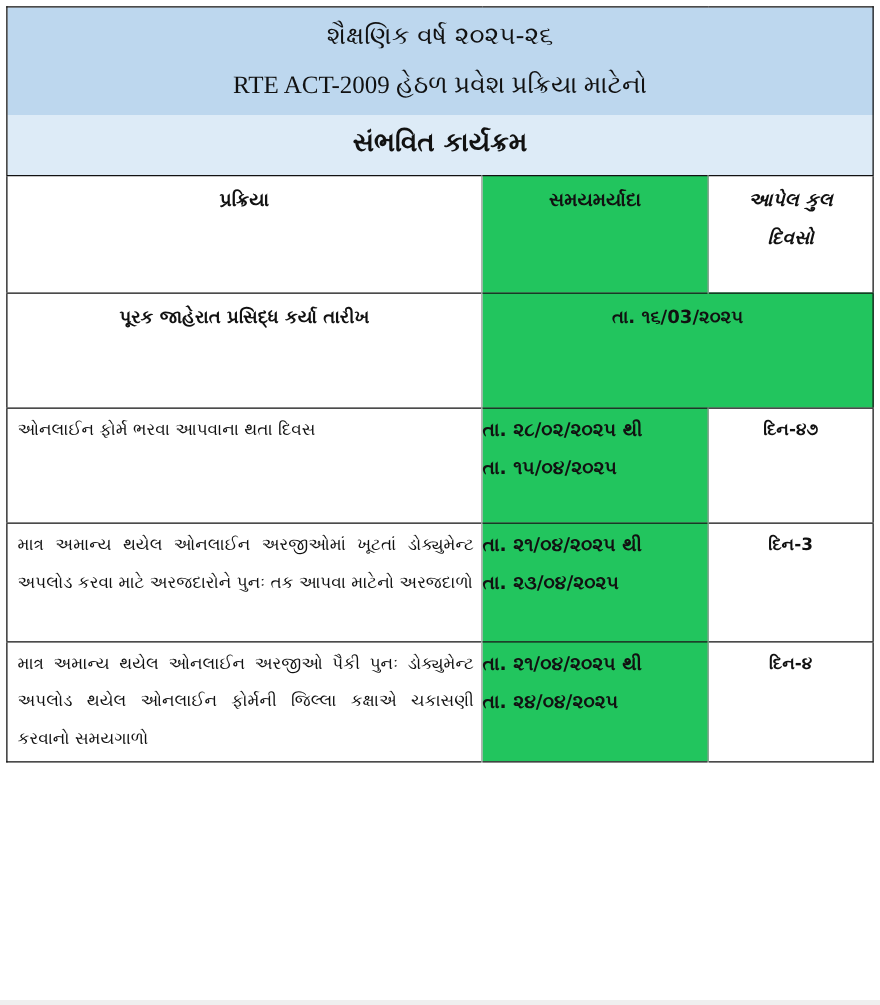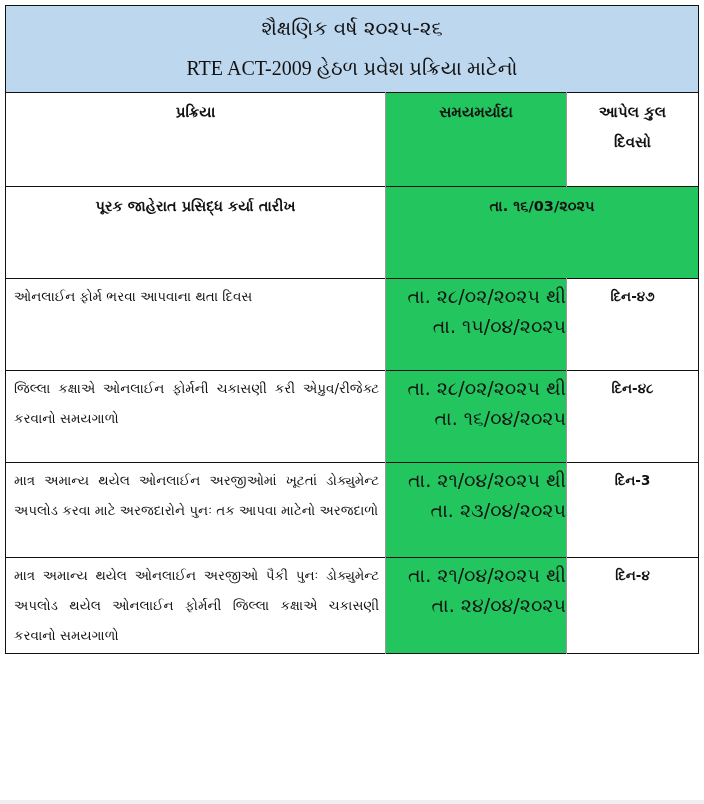--- a/index.html
+++ b/index.html
@@ -87,23 +87,23 @@
       text-align: justify;
     }
     .cell-bold {
       font-weight: bold;
       font-size: 14.5px;
       text-align: center;
       line-height: 30px;
       padding-top: 4px !important;
     }
     .date-text {
-      font-weight: normal;
-      font-size: 19px;
-      text-align: right;
+      font-weight: bold;
+      font-size: 15px;
+      text-align: left;
       line-height: 30px;
       padding-top: 2px !important;
     }
     .days-text {
       font-weight: bold;
       font-size: 13.5px;
       text-align: center;
       line-height: 30px;
       padding-top: 2px !important;
     }
@@ -120,29 +120,34 @@
     <col style="width:181px">
     <col style="width:132px">
   </colgroup>
   <tbody>
       <tr>
     <td colspan="3" class="title-band" style="border-left:none;border-right:none;">
       <div class="title-line1">શૈક્ષણિક વર્ષ ૨૦૨૫-૨૬</div>
       <div class="title-line2">RTE ACT-2009 હેઠળ પ્રવેશ પ્રક્રિયા માટેનો</div>
     </td>
   </tr>
+  <tr>
+    <td colspan="3" class="subtitle-band" style="border-left:none;border-right:none;">
+      <span>સંભવિત કાર્યક્રમ</span>
+    </td>
+  </tr>
 
   <tr class="row-border" style="height:94px;">
     <td class="col-head" style="border-left:none;">
       <span>પ્રક્રિયા</span>
     </td>
     <td class="col-head date-col">
       <span>સમયમર્યાદા</span>
     </td>
-    <td class="col-head" style="border-right:none;">
+    <td class="col-head" style="border-right:none;font-style:italic;">
       <span class="date-line">આપેલ કુલ</span>
       <span class="date-line">દિવસો</span>
     </td>
   </tr>
 
   <tr class="row-border" style="height:92px;">
     <td class="cell-bold" style="border-left:none;">
       <span>પૂરક જાહેરાત પ્રસિદ્ધ કર્યા તારીખ</span>
     </td>
     <td colspan="2" class="cell-bold date-col" style="border-right:none;">
@@ -156,32 +161,20 @@
     </td>
     <td class="date-text date-col">
       <span class="date-line">તા. ૨૮/૦૨/૨૦૨૫ થી</span>
       <span class="date-line">તા. ૧૫/૦૪/૨૦૨૫</span>
     </td>
     <td class="days-text" style="border-right:none;margin-top:37px;">
       <span>દિન-૪૭</span>
     </td>
   </tr>
 
-  <tr class="row-border" style="height:92px;">
-    <td class="cell-text" style="border-left:none;">
-      <span>જિલ્લા કક્ષાએ ઓનલાઈન ફોર્મની ચકાસણી કરી એપ્રુવ/રીજેક્ટ કરવાનો સમયગાળો</span>
-    </td>
-    <td class="date-text date-col">
-      <span class="date-line">તા. ૨૮/૦૨/૨૦૨૫ થી</span>
-      <span class="date-line">તા. ૧૬/૦૪/૨૦૨૫</span>
-    </td>
-    <td class="days-text" style="border-right:none;">
-      <span>દિન-૪૮</span>
-    </td>
-  </tr>
 
   <tr class="row-border" style="height:95px;">
     <td class="cell-text" style="border-left:none;">
       <span>માત્ર અમાન્ય થયેલ ઓનલાઈન અરજીઓમાં ખૂટતાં ડોક્યુમેન્ટ અપલોડ કરવા માટે અરજદારોને પુનઃ તક આપવા માટેનો અરજદાળો</span>
     </td>
     <td class="date-text date-col">
       <span class="date-line">તા. ૨૧/૦૪/૨૦૨૫ થી</span>
       <span class="date-line">તા. ૨૩/૦૪/૨૦૨૫</span>
     </td>
     <td class="days-text" style="border-right:none;">

